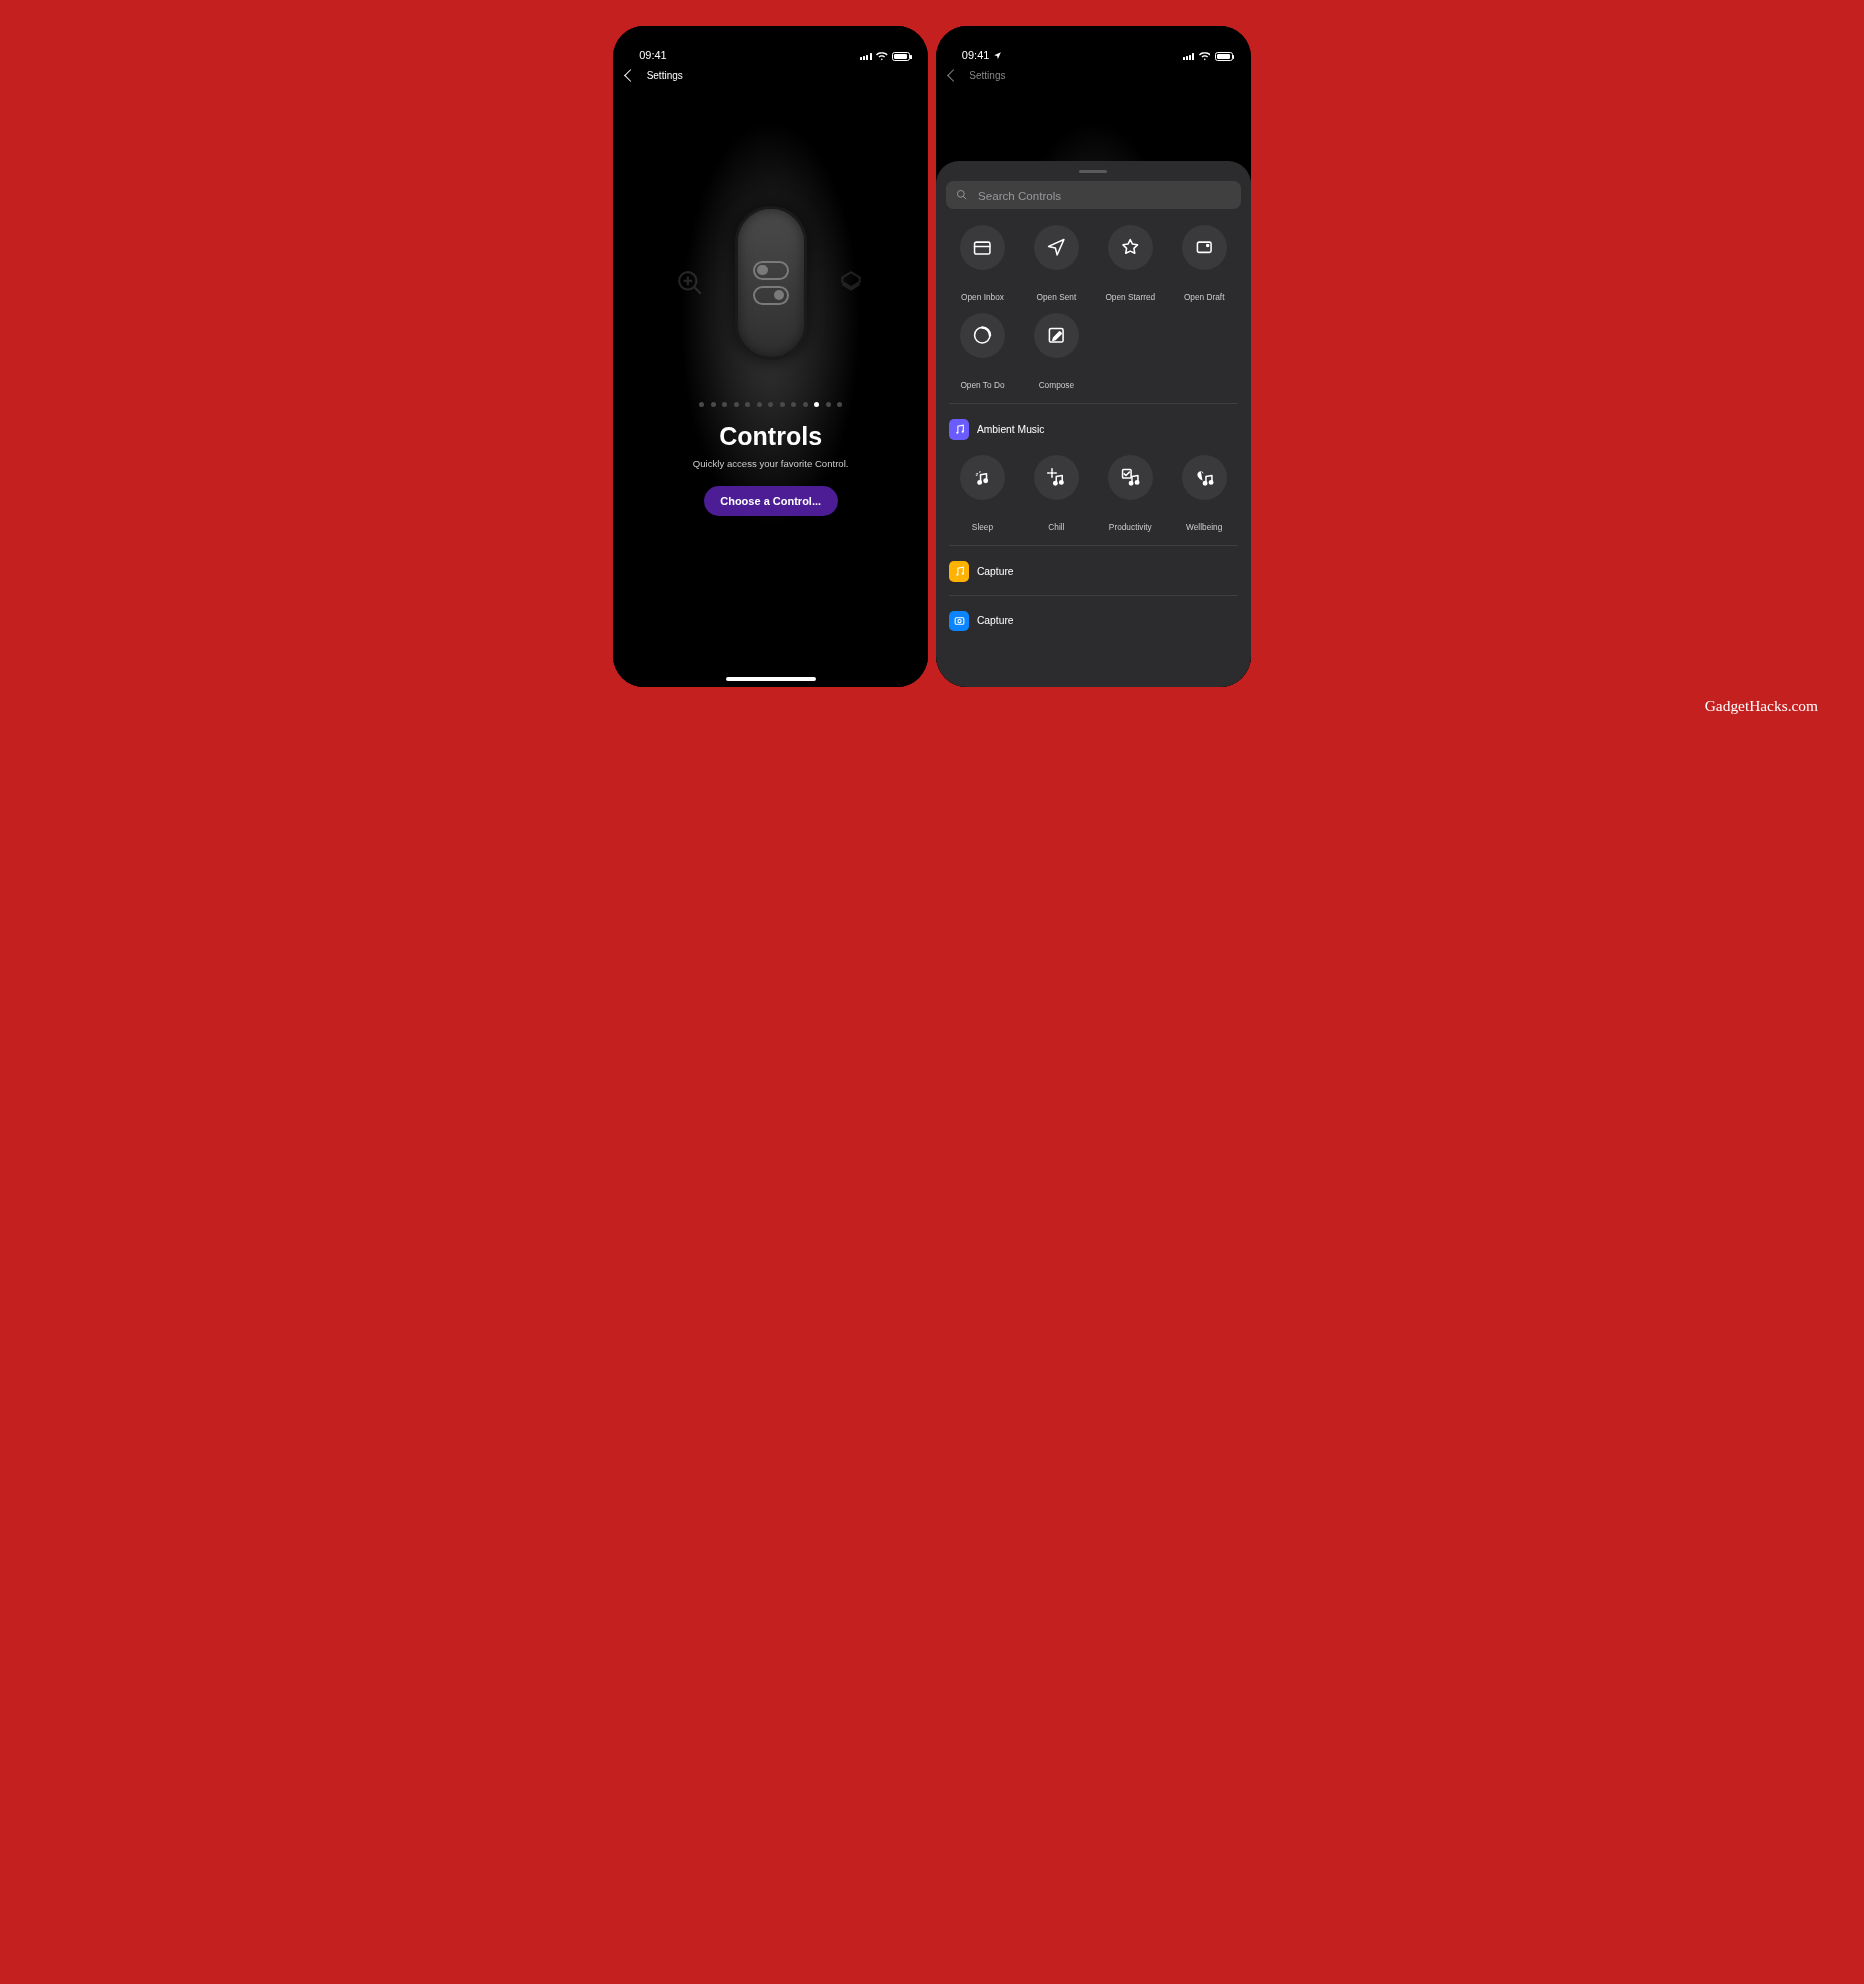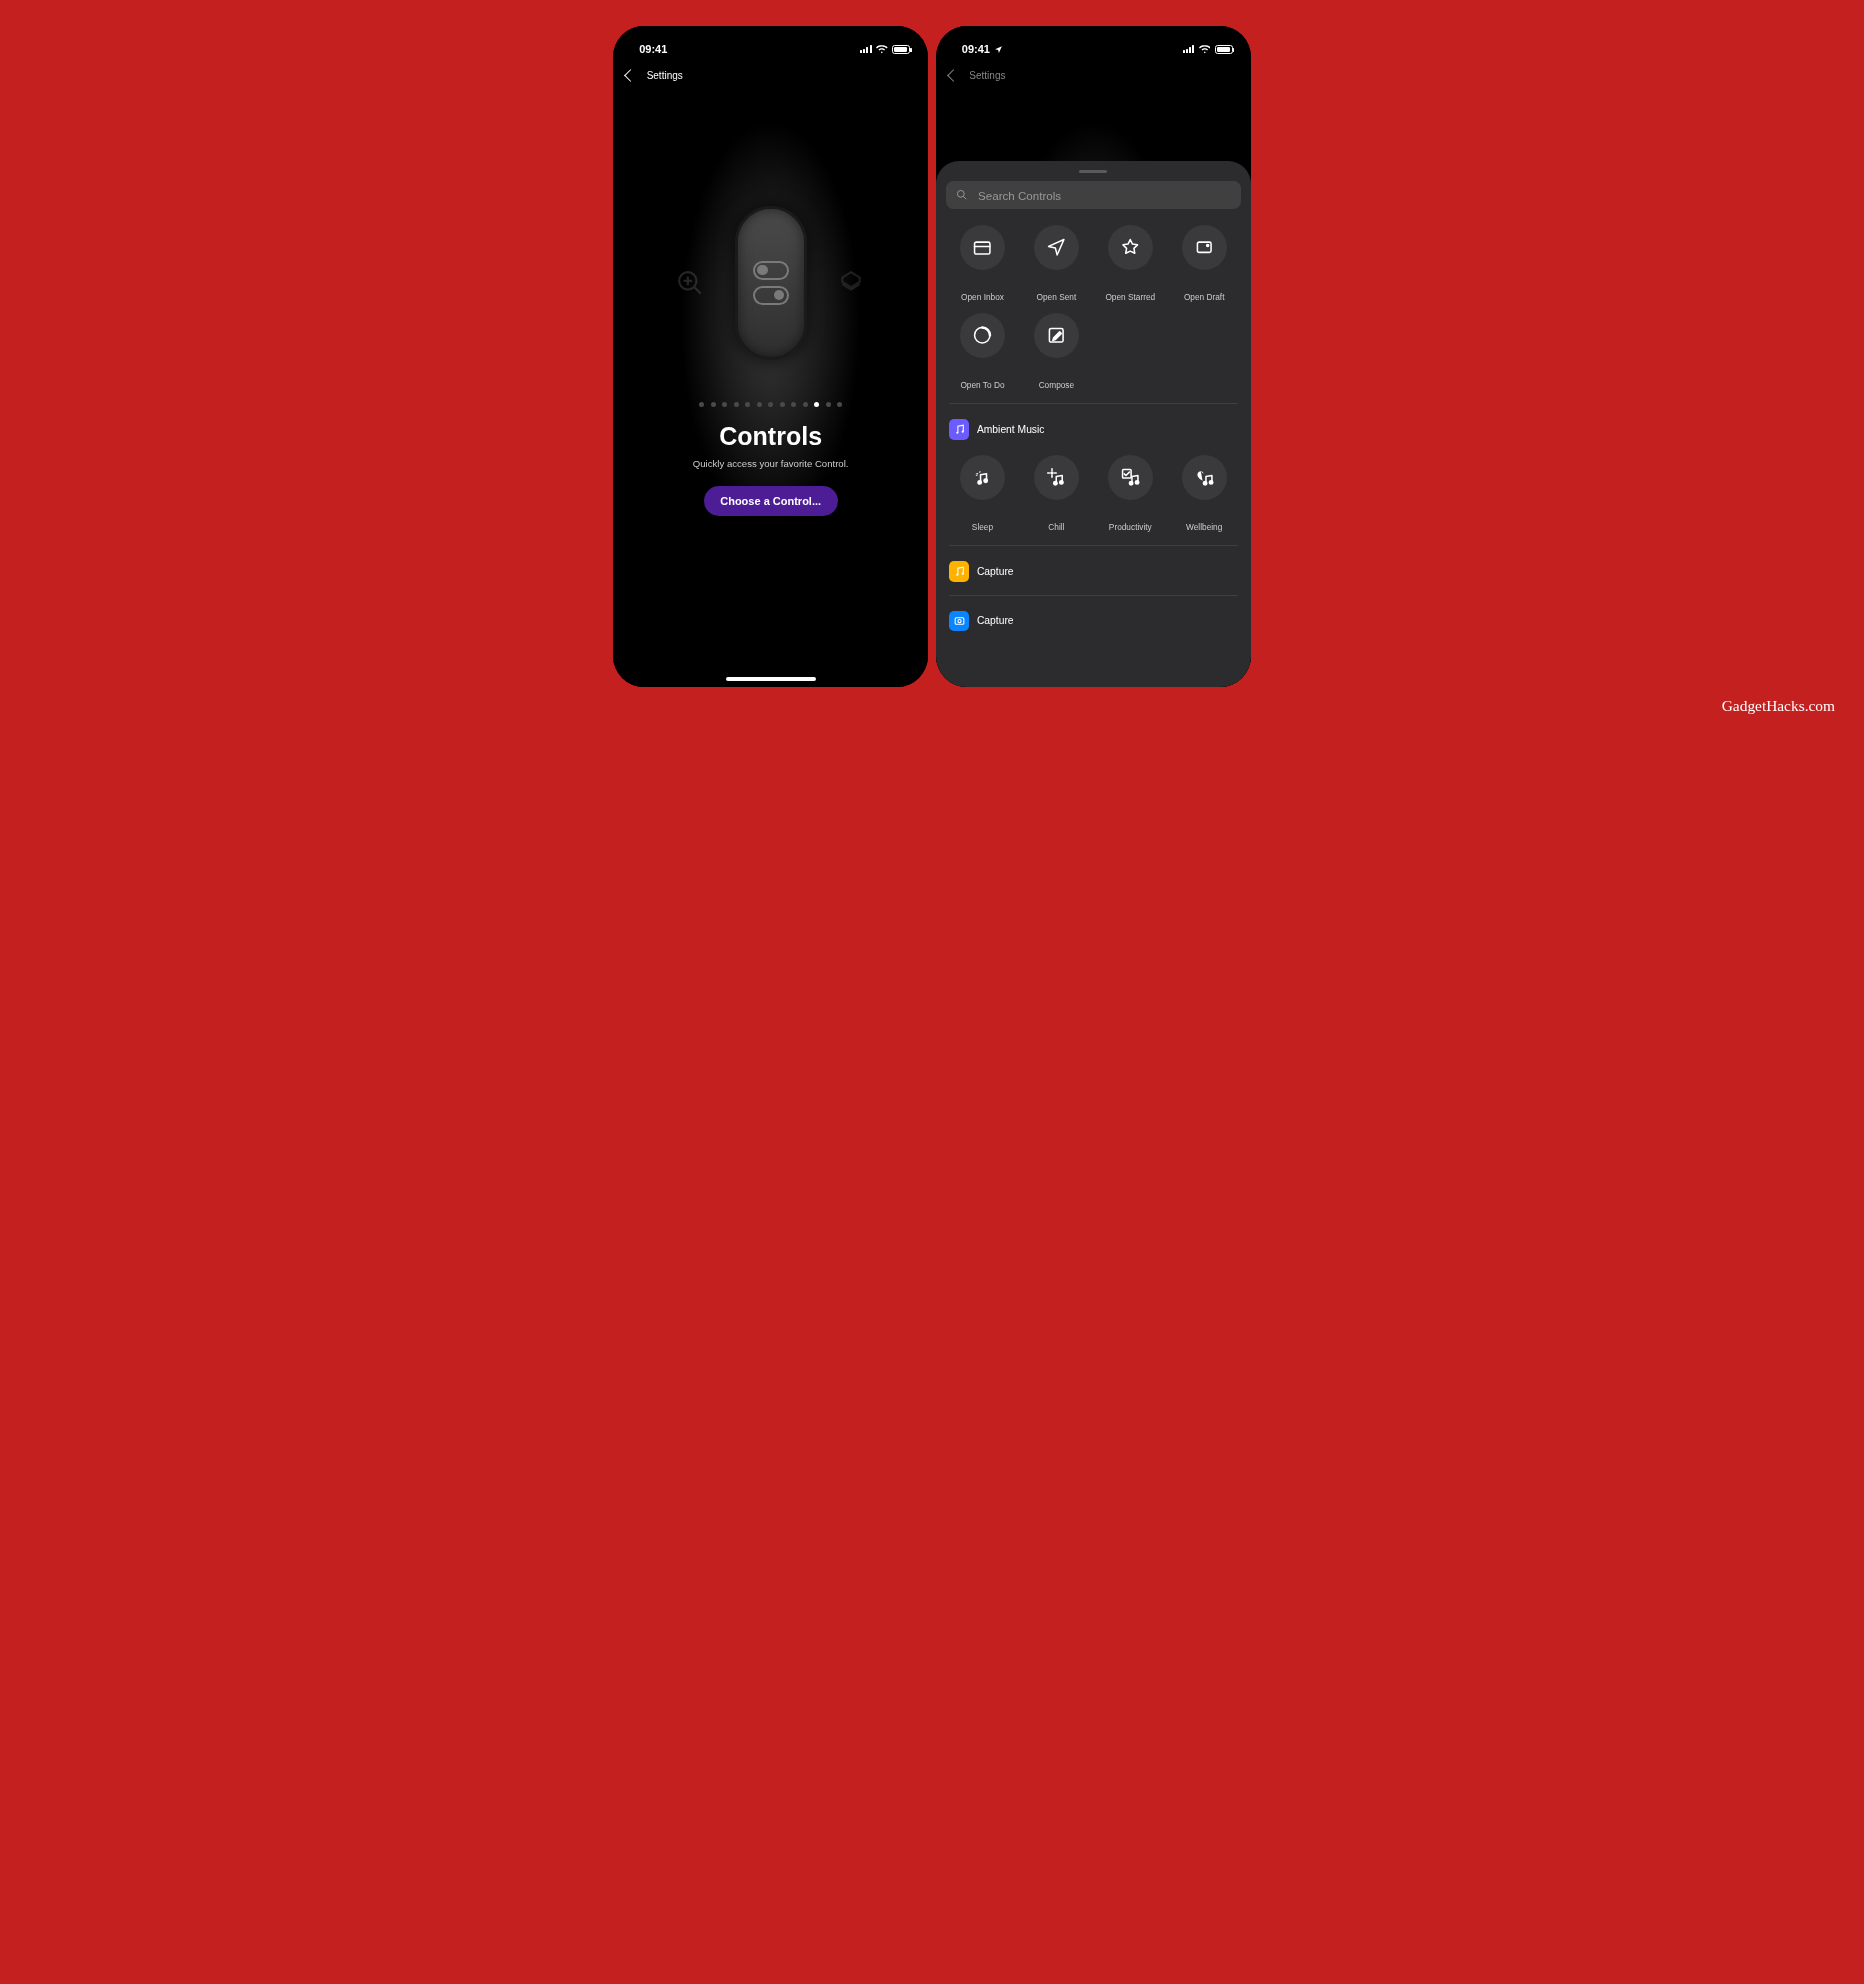--- a/index.html
+++ b/index.html
@@ -1,19 +1,19 @@
 <!DOCTYPE html>
 <html style="font-size:10.3px"><head>
 <meta charset="utf-8">
 <style>
 * { margin: 0; padding: 0; box-sizing: border-box; font-family: -apple-system, BlinkMacSystemFont, 'SF Pro Text', 'Helvetica Neue', sans-serif; }
 body { background: #c4201f; padding: 26px; display: flex; flex-direction: column; align-items: center; }
 .phones { display: flex; gap: 7.7px; }
 .phone { width: 315px; height: 661px; background: #000; border-radius: 31px; overflow: hidden; position: relative; color: #fff; }
-.status { display: flex; justify-content: space-between; align-items: center; padding: 11.6px 18px 0 26px; height: 35px; font-size: 11px; font-weight: 700; }
+.status { display: flex; justify-content: space-between; align-items: flex-end; padding: 11.6px 18px 0 26px; height: 35px; font-size: 11px; font-weight: 400; }
 .status-left { display: flex; align-items: center; gap: 3.9px; }
 .status-right { display: flex; align-items: center; gap: 4.5px; }
 .nav { display: flex; align-items: center; gap: 9px; padding: 9px 10.3px; font-size: 10px; }
 .nav.dimmed { color: #888; }
 .chevron-back { width: 9px; height: 9px; border-left: 1.6px solid currentColor; border-bottom: 1.6px solid currentColor; transform: rotate(45deg); margin-right: 2.6px; margin-left: 2.6px; }
 .phone-bg { position: absolute; top: 0; left: 0; right: 0; bottom: 0; background: radial-gradient(ellipse 128px 289px at 50% 45%, #3a3a3a 0%, #1a1a1a 40%, #000 70%); z-index: 0; }
 .content1 { position: relative; z-index: 1; display: flex; flex-direction: column; align-items: center; height: calc(100% - 64px); }
 .hardware-row { display: flex; align-items: center; gap: 29.5px; margin-top: 116px; }
 .side-icon { width: 29.5px; height: 29.5px; opacity: 0.35; display: flex; align-items: center; justify-content: center; }
 .action-button { width: 72px; height: 154px; background: linear-gradient(180deg, #4a4a4a, #2f2f2f); border-radius: 36px; border: 3.9px solid #1a1a1a; box-shadow: 0 0 19px rgba(0,0,0,0.8), inset 0 0 13px rgba(0,0,0,0.5); display: flex; flex-direction: column; align-items: center; justify-content: center; gap: 6.4px; }
@@ -31,21 +31,21 @@
 .grabber { width: 28px; height: 3.2px; background: #5a5a5c; border-radius: 1.9px; margin: 1.3px auto 7.7px; }
 .search { display: flex; align-items: center; gap: 10px; background: #404040; border-radius: 7.7px; padding: 7.7px 10.3px; color: #98989d; font-size: 11.6px; }
 .icon-grid { display: grid; grid-template-columns: repeat(4, 1fr); column-gap: 6.4px; row-gap: 11.6px; margin-top: 15.4px; padding: 0 2.6px; }
 .icon-cell { display: flex; flex-direction: column; align-items: center; gap: 22px; }
 .ico { width: 45px; height: 45px; border-radius: 50%; background: #3a3a3c; display: flex; align-items: center; justify-content: center; }
 .ico svg { width: 20.5px; height: 20.5px; fill: none; stroke: #fff; stroke-width: 1.8; }
 .ico-lbl { font-size: 8.3px; color: #ccc; text-align: center; }
 .section-hdr { display: flex; align-items: center; gap: 7.7px; margin: 15.4px 2.6px 0; font-size: 10.3px; }
 .app-icon { width: 20.5px; height: 20.5px; border-radius: 5.1px; }
 .divider { height: 0.6px; background: #3f3f41; margin: 13px 2.6px 0; }
-.watermark { color: #fff; font-family: Georgia, serif; font-size: 15.4px; align-self: flex-end; margin-top: 10.3px; margin-right: 3px; }
+.watermark { color: #fff; font-family: Georgia, serif; font-size: 15.4px; align-self: flex-end; margin-top: 10.3px; margin-right: 20px; }
 
 .bars { display:flex; align-items:flex-end; gap:1.3px; height:7.7px;} .bars span{width:1.9px;background:#fff;border-radius:0.6px;} .bars span:nth-child(1){height:3.2px;} .bars span:nth-child(2){height:4.5px;} .bars span:nth-child(3){height:5.8px;} .bars span:nth-child(4){height:7.7px;}
 .wifi-svg { width:11.6px; height:9px; }
 .batt { width:18px; height:9px; border:1px solid #fff; border-radius:2.6px; position:relative; } .batt::after{content:'';position:absolute;right:-2.6px;top:1.9px;width:1.6px;height:3.9px;background:#fff;border-radius:0.6px;} .batt-fill{position:absolute;top:1px;left:1px;bottom:1px;width:13px;background:#fff;border-radius:1.3px;}
 .loc-svg { width:9px; height:9px; }
 </style>
 </head>
 <body>
 
 <div class="phones">

